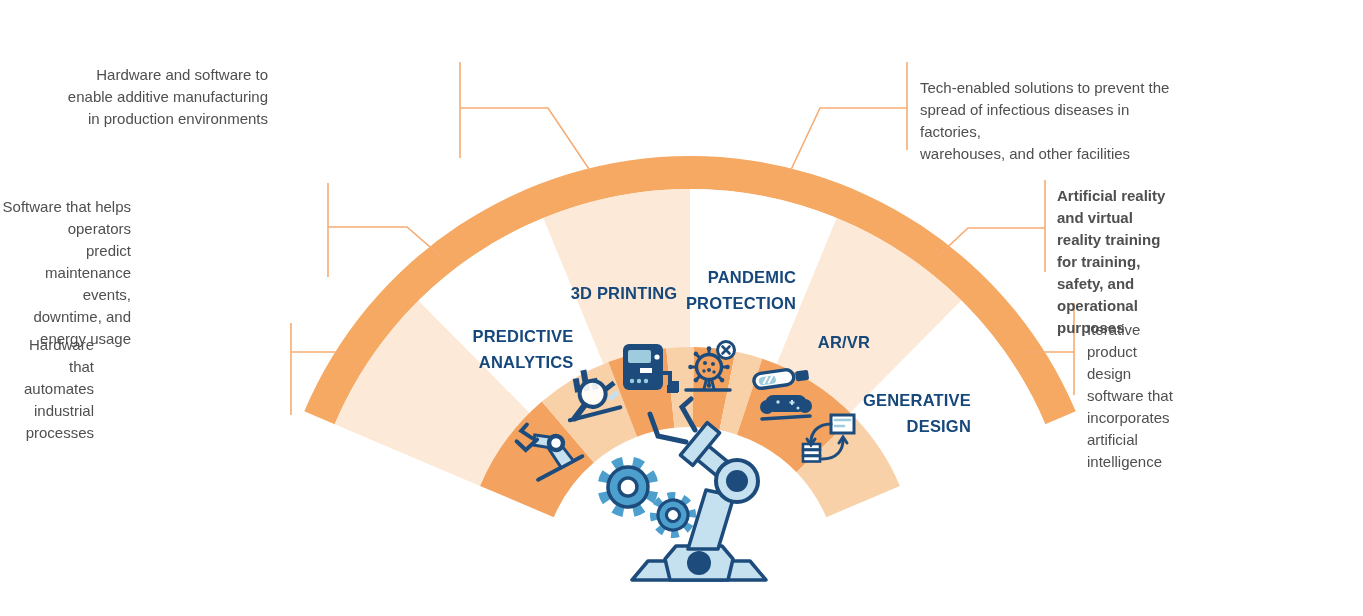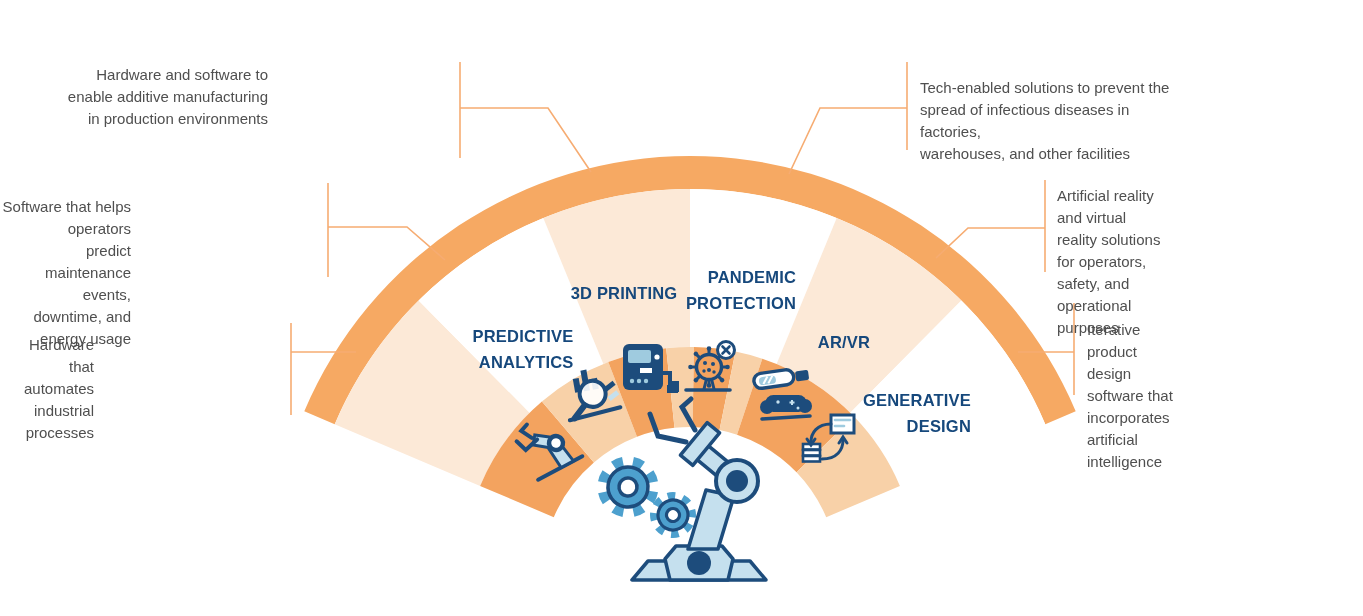--- a/index.html
+++ b/index.html
@@ -206,23 +206,23 @@
     <span>Hardware that automates</span>
     <span>industrial processes</span>
   </div>
 
   <div class="desc" style="left:920px;top:77px;">
     <span>Tech-enabled solutions to prevent the</span>
     <span>spread of infectious diseases in factories,</span>
     <span>warehouses, and other facilities</span>
   </div>
 
-  <div class="desc" style="left:1057px;top:185px;">
+  <div class="desc" style="left:1057px;top:185px;font-weight:bold;">
     <span>Artificial reality and virtual</span>
-    <span>reality solutions for operators,</span>
+    <span>reality training for training,</span>
     <span>safety, and operational</span>
     <span>purposes</span>
   </div>
 
   <div class="desc" style="left:1087px;top:319px;">
     <span>Iterative product design</span>
     <span>software that incorporates</span>
     <span>artificial intelligence</span>
   </div>
 

